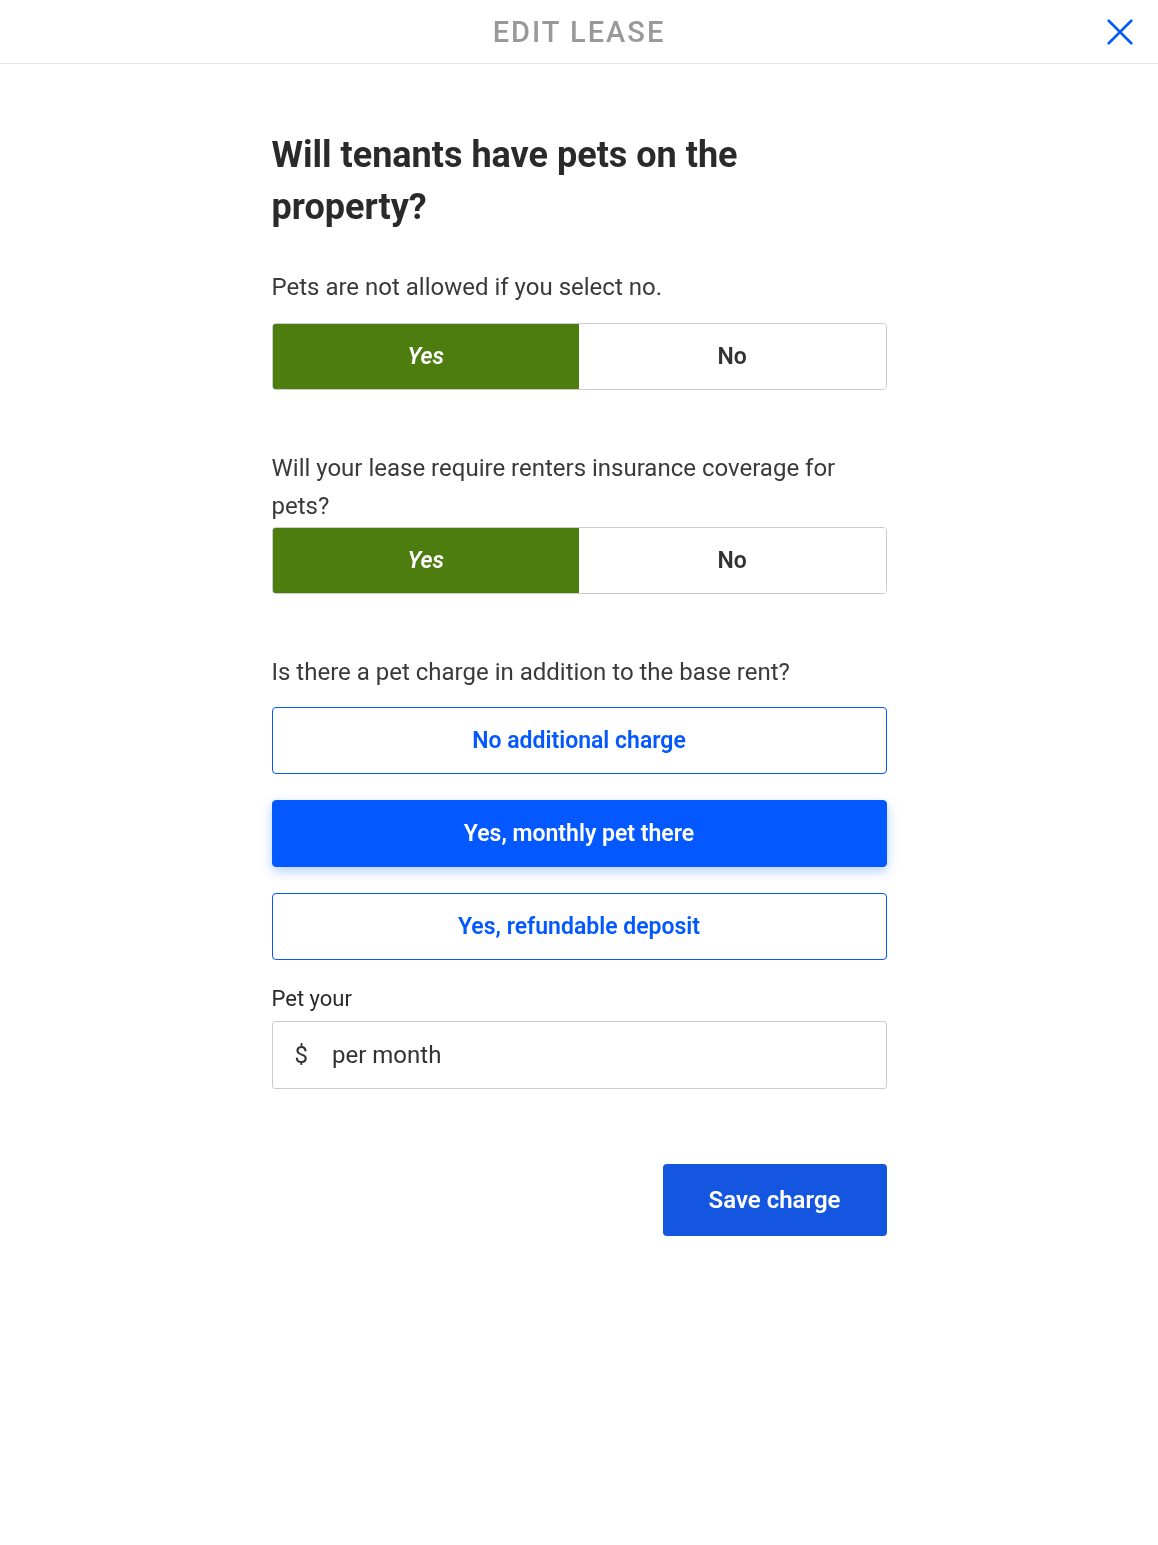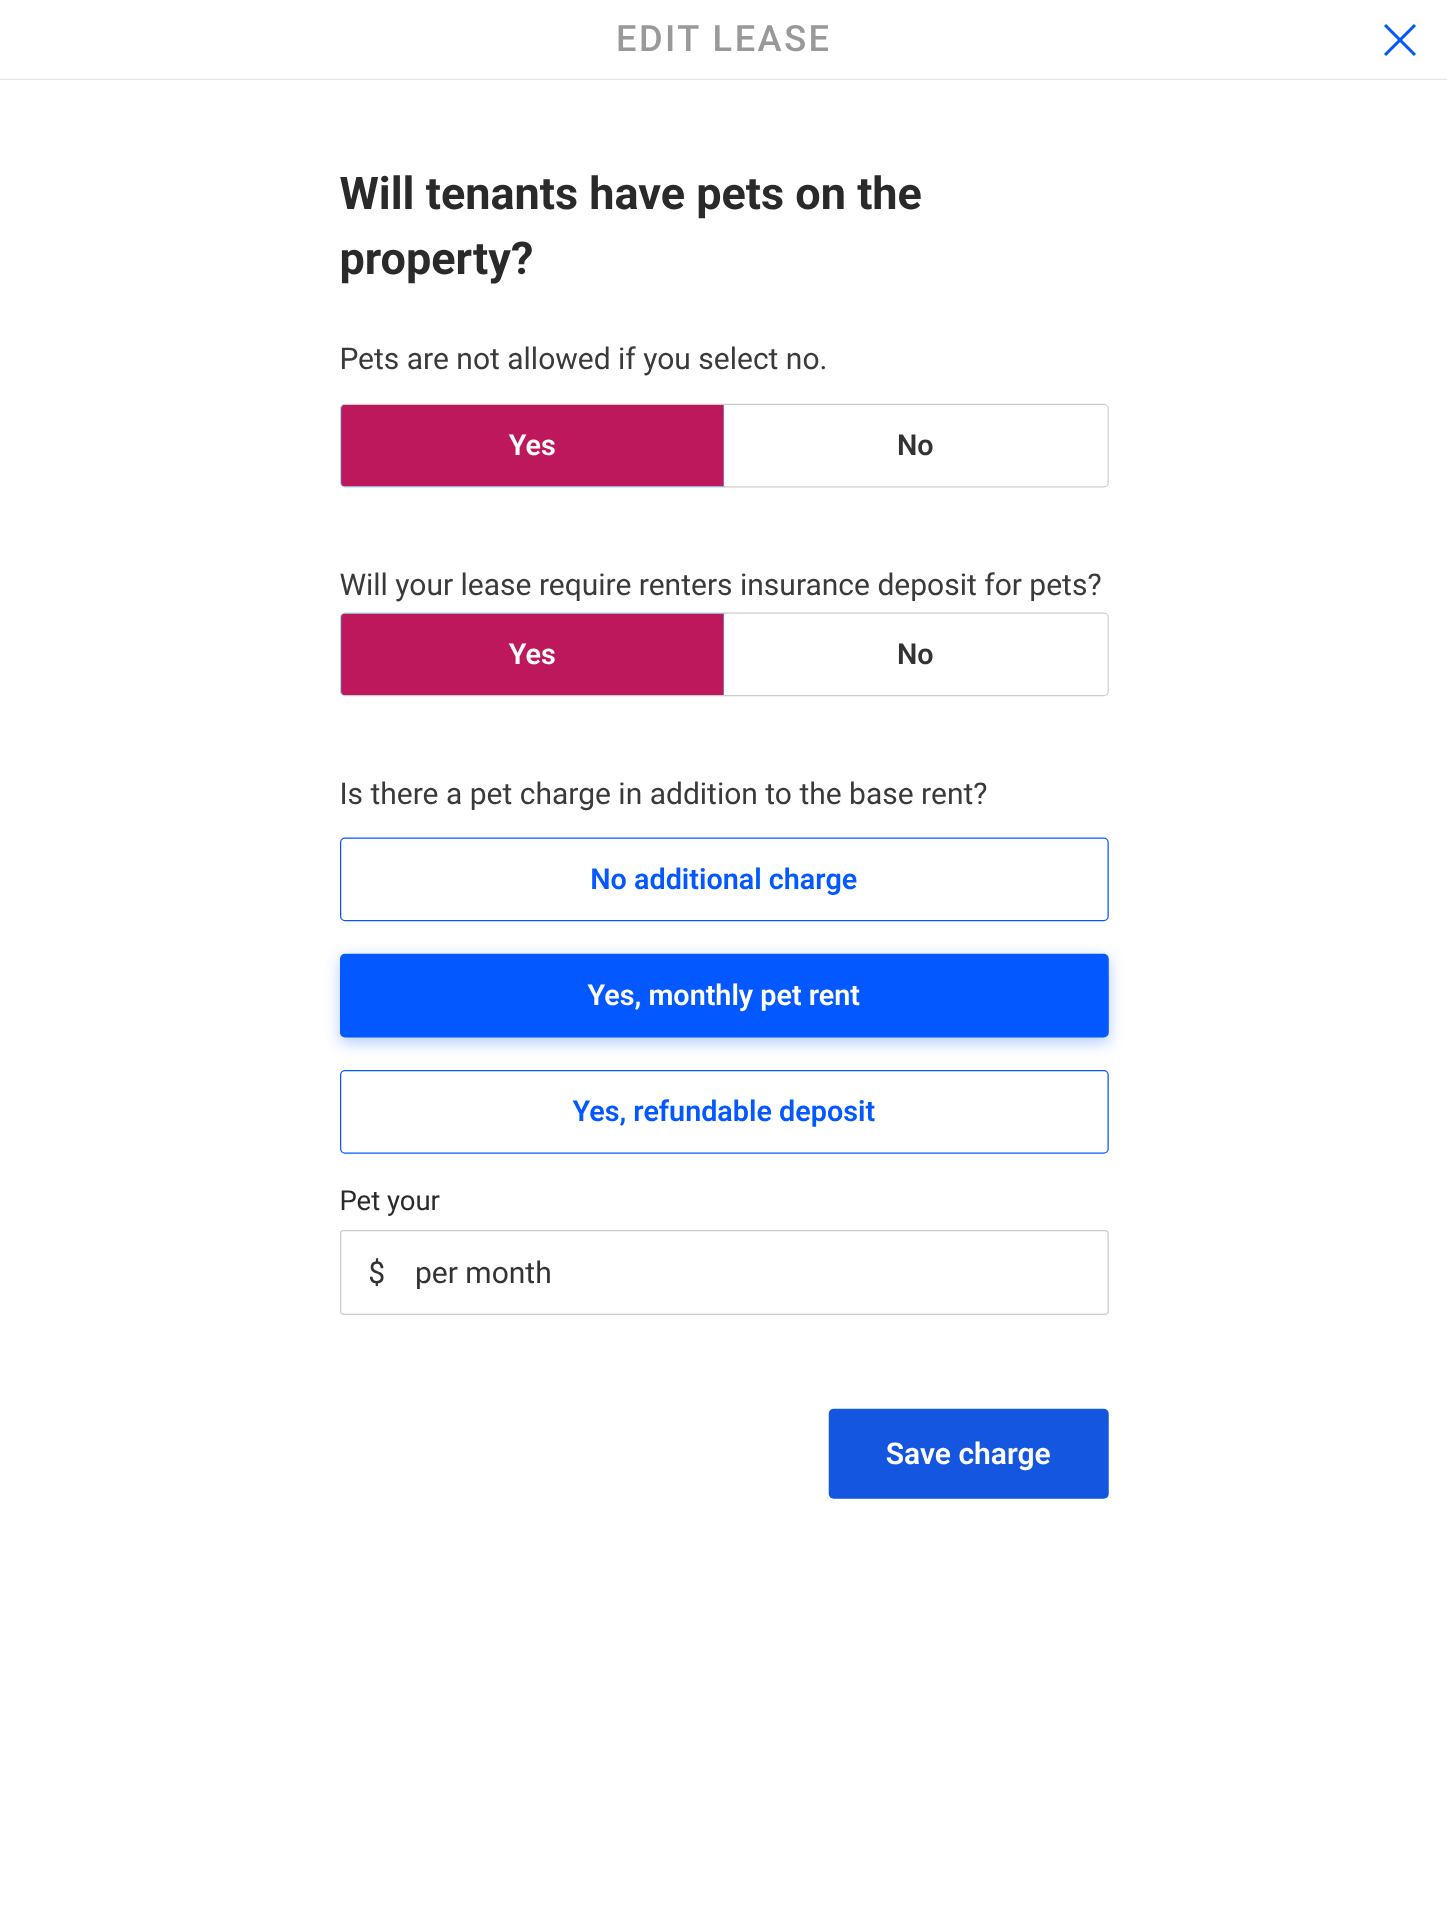--- a/index.html
+++ b/index.html
@@ -66,23 +66,24 @@
       font-size: 23px;
       font-weight: 600;
       text-align: center;
       cursor: pointer;
       border: none;
       background: #ffffff;
       color: #333333;
       font-family: inherit;
     }
     .toggle-btn.selected {
-      background: #be185d;
+      background: #4d7c0f;
       color: #ffffff;
       box-shadow: 0 0 0 1px #0358ff;
+      font-style: italic;
     }
     .toggle-btn:not(.selected) {
       background: #ffffff;
       color: #333333;
     }
     .sub-question {
       font-size: 24px;
       color: #3a3a3a;
       line-height: 1.55;
       margin-bottom: 2px;
@@ -181,30 +182,30 @@
 
 <div class="content">
   <h1 class="main-question">Will tenants have pets on the property?</h1>
   <p class="subtitle">Pets are not allowed if you select no.</p>
 
   <div class="toggle-group">
     <button class="toggle-btn selected">Yes</button>
     <button class="toggle-btn">No</button>
   </div>
 
-  <p class="sub-question">Will your lease require renters insurance deposit for pets?</p>
+  <p class="sub-question">Will your lease require renters insurance coverage for pets?</p>
   <div class="toggle-group toggle-group-insurance">
     <button class="toggle-btn selected">Yes</button>
     <button class="toggle-btn">No</button>
   </div>
 
   <p class="sub-question">Is there a pet charge in addition to the base rent?</p>
   <div class="options-container">
     <button class="option-btn">No additional charge</button>
-    <button class="option-btn selected">Yes, monthly pet rent</button>
+    <button class="option-btn selected">Yes, monthly pet there</button>
     <button class="option-btn">Yes, refundable deposit</button>
   </div>
 
   <div>
     <div class="field-label">Pet your</div>
     <div class="input-wrapper">
       <span class="currency-symbol">$</span>
       <span class="unit-label">per month</span>
     </div>
   </div>

